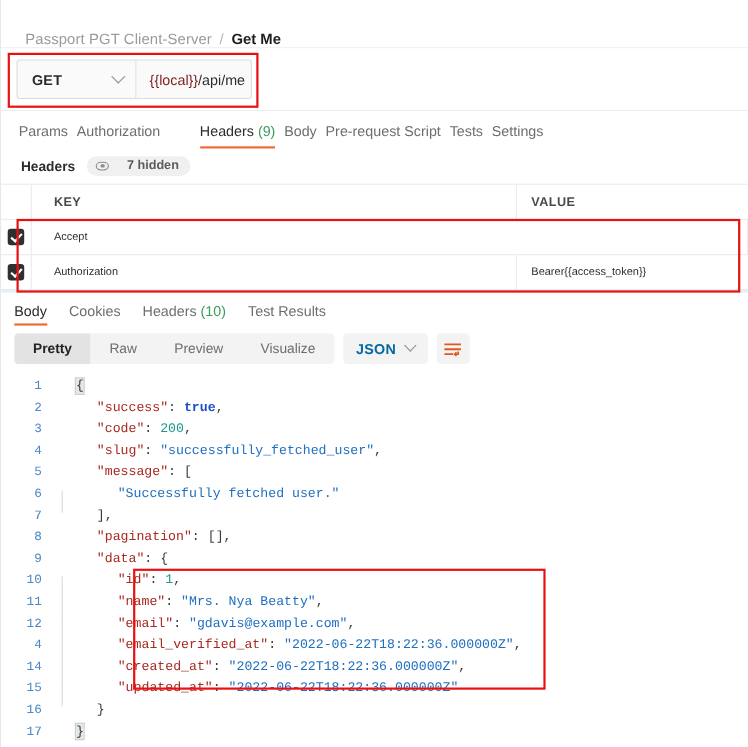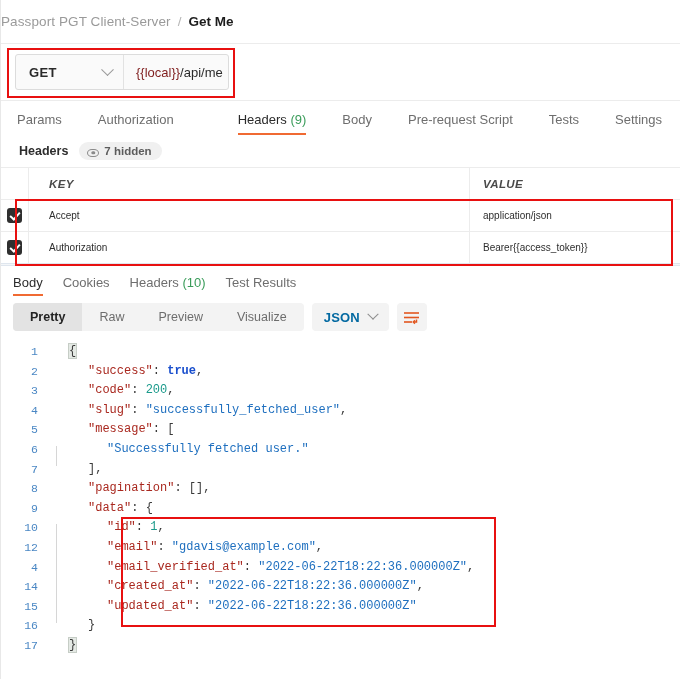--- a/index.html
+++ b/index.html
@@ -17,21 +17,22 @@
     width: 680px;
     height: 679px;
     background: #ffffff;
     border-left: 1px solid #e8e8e8;
   }
 
   
   .breadcrumb-bar {
     height: 44px;
     display: flex;
-    align-items: center;
+    align-items: flex-end;
+    padding-left: 22px;
     border-bottom: 1px solid #ececec;
     background: #fff;
   }
   .crumb-collection {
     font-size: 13.5px;
     color: #9a9a9a;
     letter-spacing: .1px;
   }
   .crumb-sep {
     font-size: 13.5px;
@@ -92,21 +93,21 @@
   }
   .var-token { color: #7f1d1d; }
   .url-rest  { color: #2b2b2b; }
 
   
   .req-tabs {
     height: 34px;
     display: flex;
     align-items: flex-end;
     padding-left: 16px;
-    gap: 36px;
+    gap: 8px;
     background: #fff;
   }
   .rtab {
     position: relative;
     font-size: 13px;
     color: #6e6e6e;
     padding-bottom: 8px;
     white-space: nowrap;
   }
   .rtab.active { color: #2b2b2b; margin-left: 28px; }
@@ -128,22 +129,22 @@
     gap: 11px;
     background: #fff;
   }
   .hdr-sub-label {
     font-size: 12.5px;
     font-weight: bold;
     color: #2d2d2d;
   }
   .hidden-pill {
     display: flex;
-    align-items: flex-end;
-    gap: 5px;
+    align-items: center;
+    gap: 16px;
     background: #f0f0f0;
     border-radius: 11px;
     padding: 3px 10px 3px 8px;
   }
   .eye {
     position: relative;
     width: 12px; height: 8px;
     border: 1.3px solid #8a8a8a;
     border-radius: 50% 50% 50% 50% / 60% 60% 60% 60%;
   }
@@ -159,21 +160,21 @@
   .hidden-txt { font-size: 11.5px; color: #5c5c5c; font-weight: bold; }
 
   
   .h-table { width: 100%; }
   .h-row {
     display: flex;
     align-items: stretch;
     border-top: 1px solid #ececec;
     height: 32px;
   }
-  .h-row.head { height: 32px; font-style: italic; }
+  .h-row.head { height: 32px; }
   .c-check {
     width: 28px;
     border-right: 1px solid #ececec;
     display: flex;
     align-items: center;
     justify-content: center;
     flex: 0 0 28px;
   }
   .c-key {
     flex: 1;
@@ -410,23 +411,20 @@
           <span class="colhead">VALUE</span>
         </div>
     </div>
 
     <div class="h-row">
       <div class="c-check">
           <span class="cbox"></span>
         </div>
       <div class="c-key">
           <span class="cell-txt">Accept</span>
-        </div>
-      <div class="c-val">
-          <span class="cell-txt">application/json</span>
         </div>
     </div>
 
     <div class="h-row">
       <div class="c-check">
           <span class="cbox"></span>
         </div>
       <div class="c-key">
           <span class="cell-txt">Authorization</span>
         </div>
@@ -480,20 +478,21 @@
       <div class="code-line"><span class="ln">1</span><span class="guide"></span><span class="ctext" style="padding-left: 0px;"><span class="brace-hl">{</span></span></div>
       <div class="code-line"><span class="ln">2</span><span class="guide"></span><span class="ctext" style="padding-left: 19px;"><span class="k">"success"</span><span class="p">: </span><span class="b">true</span><span class="p">,</span></span></div>
       <div class="code-line"><span class="ln">3</span><span class="guide"></span><span class="ctext" style="padding-left: 19px;"><span class="k">"code"</span><span class="p">: </span><span class="n">200</span><span class="p">,</span></span></div>
       <div class="code-line"><span class="ln">4</span><span class="guide"></span><span class="ctext" style="padding-left: 19px;"><span class="k">"slug"</span><span class="p">: </span><span class="s">"successfully_fetched_user"</span><span class="p">,</span></span></div>
       <div class="code-line"><span class="ln">5</span><span class="guide"></span><span class="ctext" style="padding-left: 19px;"><span class="k">"message"</span><span class="p">: </span><span class="p">[</span></span></div>
       <div class="code-line"><span class="ln">6</span><span class="guide bar"></span><span class="ctext" style="padding-left: 38px;"><span class="s">"Successfully fetched user."</span></span></div>
       <div class="code-line"><span class="ln">7</span><span class="guide"></span><span class="ctext" style="padding-left: 19px;"><span class="p">],</span></span></div>
       <div class="code-line"><span class="ln">8</span><span class="guide"></span><span class="ctext" style="padding-left: 19px;"><span class="k">"pagination"</span><span class="p">: </span><span class="p">[],</span></span></div>
       <div class="code-line"><span class="ln">9</span><span class="guide"></span><span class="ctext" style="padding-left: 19px;"><span class="k">"data"</span><span class="p">: </span><span class="p">{</span></span></div>
       <div class="code-line"><span class="ln">10</span><span class="guide bar"></span><span class="ctext" style="padding-left: 38px;"><span class="k">"id"</span><span class="p">: </span><span class="n">1</span><span class="p">,</span></span></div>
+      <div class="code-line"><span class="ln">11</span><span class="guide bar"></span><span class="ctext" style="padding-left: 38px;"><span class="k">"name"</span><span class="p">: </span><span class="s">"Mrs. Nya Beatty"</span><span class="p">,</span></span></div>
       <div class="code-line"><span class="ln">12</span><span class="guide bar"></span><span class="ctext" style="padding-left: 38px;"><span class="k">"email"</span><span class="p">: </span><span class="s">"gdavis@example.com"</span><span class="p">,</span></span></div>
       <div class="code-line"><span class="ln">4</span><span class="guide bar"></span><span class="ctext" style="padding-left: 38px;"><span class="k">"email_verified_at"</span><span class="p">: </span><span class="s">"2022-06-22T18:22:36.000000Z"</span><span class="p">,</span></span></div>
       <div class="code-line"><span class="ln">14</span><span class="guide bar"></span><span class="ctext" style="padding-left: 38px;"><span class="k">"created_at"</span><span class="p">: </span><span class="s">"2022-06-22T18:22:36.000000Z"</span><span class="p">,</span></span></div>
       <div class="code-line"><span class="ln">15</span><span class="guide bar"></span><span class="ctext" style="padding-left: 38px;"><span class="k">"updated_at"</span><span class="p">: </span><span class="s">"2022-06-22T18:22:36.000000Z"</span></span></div>
       <div class="code-line"><span class="ln">16</span><span class="guide"></span><span class="ctext" style="padding-left: 19px;"><span class="p">}</span></span></div>
       <div class="code-line"><span class="ln">17</span><span class="guide"></span><span class="ctext" style="padding-left: 0px;"><span class="brace-hl">}</span></span></div>
     </div>
 
   <div class="anno" id="anno0" style="left: 6px; top: 48px; width: 228px; height: 50px; border-color: rgb(232, 16, 16);"></div>
   <div class="anno" id="anno1" style="left: 14px; top: 199px; width: 658px; height: 67px; border-color: rgb(232, 16, 16);"></div>

